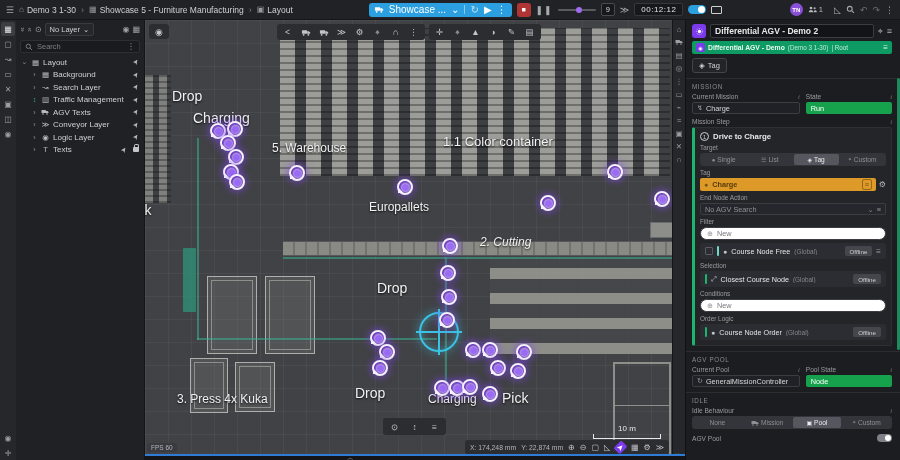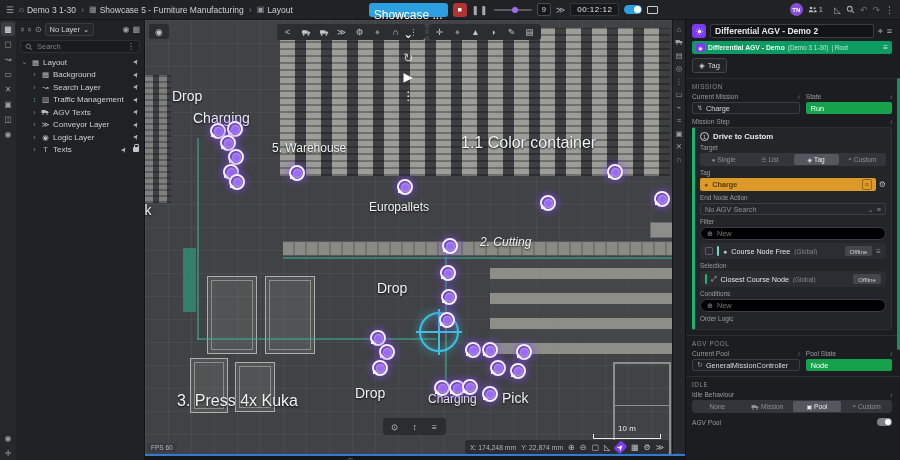--- a/index.html
+++ b/index.html
@@ -8,21 +8,21 @@
 
   
   .topbar{position:absolute;left:0;top:0;width:900px;height:20px;background:#212226;display:flex;align-items:center;gap:6px;padding:0 6px;border-bottom:1px solid #141518;z-index:50;}
   .tb-left,.tb-center,.tb-right{display:flex;align-items:center;gap:5px;white-space:nowrap;}
   .tb-left{flex:0 0 auto}
   .tb-center{flex:0 0 auto;margin-left:70px;}
   .tb-right{margin-left:auto}
   .crumb{color:#cfd0d4;font-size:8.5px;display:flex;align-items:center;gap:3px;}
   .crumb .ico{color:#9a9ba0;font-size:8px;}
   .crumb-sep{color:#7a7b80;font-size:9px;}
-  .sim-pill{display:flex;align-items:center;gap:5px;background:#2b9fe0;border-radius:3px;height:14px;padding:0 5px;color:#fff;font-size:12px;flex-direction:column;}
+  .sim-pill{display:flex;align-items:center;gap:5px;background:#2b9fe0;border-radius:3px;height:14px;padding:0 5px;color:#fff;font-size:10px;}
   .sim-pill .divline{width:1px;height:9px;background:rgba(255,255,255,.45);}
   .btn-stop{width:14px;height:14px;background:#b03434;border-radius:3px;color:#fff;display:flex;align-items:center;justify-content:center;font-size:7px;}
   .tb-ico{color:#a8a9ae;font-size:9px;}
   .slider{position:relative;width:38px;height:2px;background:#5a5b60;border-radius:2px;}
   .slider .thumb{position:absolute;left:55%;top:50%;width:6px;height:6px;margin:-3px;border-radius:50%;background:#a16bf0;}
   .speedbox{border:1px solid #4a4b50;background:#17181b;border-radius:2px;font-size:7.5px;padding:1px 4px;color:#d6d7da;}
   .timebox{border:1px solid #37383d;background:#17181b;border-radius:2px;font-size:8px;padding:1px 6px;color:#e2e3e6;letter-spacing:.5px;}
   .toggle{position:relative;width:18px;height:9px;border-radius:5px;background:#2b9fe0;}
   .toggle .knob{position:absolute;right:1px;top:1px;width:7px;height:7px;border-radius:50%;background:#fff;}
   .screen-ico{width:11px;height:8px;border:1px solid #cfd0d4;border-radius:1px;}
@@ -131,21 +131,21 @@
   .seg-btn .s-ico{font-size:6px;}
   .seg-btn.sel{background:#55565e;color:#eceded;}
   .orange-row{display:flex;align-items:center;gap:3px;}
   .orange-sel{flex:1;height:13px;background:#dd9a28;border-radius:2px;display:flex;align-items:center;gap:4px;padding:0 4px;}
   .orange-sel .o-ico{color:rgba(40,28,0,.55);font-size:7px;}
   .orange-sel .o-txt{color:rgba(45,30,0,.78);font-size:7.3px;font-weight:bold;flex:1;}
   .orange-sel .o-menu{border:1px solid rgba(40,28,0,.4);border-radius:2px;color:rgba(40,28,0,.6);font-size:7px;padding:0 2px;line-height:9px;}
   .gear-out{color:#b4b5ba;font-size:8px;}
   .selectbox{height:12px;border:1px solid #3c3d42;border-radius:2px;background:#26272c;display:flex;align-items:center;gap:3px;padding:0 4px;color:#8f9095;font-size:7.3px;}
   .selectbox .grow{flex:1;overflow:hidden;white-space:nowrap;}
-  .pill-input{height:13px;border:1px solid #3c3d42;border-radius:7px;background:#000000;display:flex;align-items:center;gap:4px;padding:0 6px;}
+  .pill-input{height:13px;border:1px solid #3c3d42;border-radius:7px;background:#ffffff;display:flex;align-items:center;gap:4px;padding:0 6px;}
   .pill-input .p-ico{color:#8f9095;font-size:7px;}
   .pill-input .p-ph{color:#77787d;font-size:7.3px;}
   .nodecard{background:#2c2d32;border-radius:3px;display:flex;align-items:center;gap:4px;padding:3px 5px;min-height:16px;}
   .nodecard .cbox{width:8px;height:8px;border:1px solid #5a5b60;border-radius:1px;flex:0 0 auto;}
   .nodecard .vbar{width:2px;align-self:stretch;border-radius:1px;flex:0 0 auto;}
   .vbar.teal{background:#6fd8c3;}
   .vbar.green{background:#1db470;}
   .nodecard .n-ico{color:#c4c5ca;font-size:7px;}
   .nodecard .n-name{color:#e3e4e7;font-size:7.2px;white-space:nowrap;}
   .nodecard .n-scope{color:#85868b;font-size:6.4px;flex:1;white-space:nowrap;overflow:hidden;}
@@ -348,26 +348,26 @@
     <div class="route" style="left:52px;top:118px;width:1.5px;height:202px;"></div>
     <div class="route" style="left:52px;top:318px;width:240px;height:1.5px;"></div>
     <div class="route" style="left:138px;top:237px;width:389px;height:1.5px;"></div>
     <div class="route" style="left:300px;top:237px;width:1.5px;height:140px;"></div>
 
     <div>
         <div class="map-label" style="left: 27px; top: 68px; font-size: 14px;">Drop</div>
         <div class="map-label" style="left: 48px; top: 90px; font-size: 14px;">Charging</div>
         <div class="map-label" style="left: -20px; top: 182px; font-size: 14px;">Pick</div>
         <div class="map-label" style="left: 127px; top: 121px; font-size: 12px;">5. Warehouse</div>
-        <div class="map-label" style="left: 316px; top: 114px; font-size: 16px;">1.1 Color container</div>
+        <div class="map-label" style="left: 298px; top: 114px; font-size: 13px;">1.1 Color container</div>
         <div class="map-label" style="left: 224px; top: 180px; font-size: 12px;">Europallets</div>
         <div class="map-label" style="left: 335px; top: 215px; font-size: 12px; font-style: italic;">2. Cutting</div>
         <div class="map-label" style="left: 232px; top: 260px; font-size: 14px;">Drop</div>
         <div class="map-label" style="left: 210px; top: 365px; font-size: 14px;">Drop</div>
-        <div class="map-label" style="left: 32px; top: 372px; font-size: 16px;">3. Press 4x Kuka</div>
+        <div class="map-label" style="left: 32px; top: 372px; font-size: 12px;">3. Press 4x Kuka</div>
         <div class="map-label" style="left: 283px; top: 372px; font-size: 12px;">Charging</div>
         <div class="map-label" style="left: 357px; top: 370px; font-size: 14px;">Pick</div>
       </div>
     <div class="target" style="left:274px;top:292px;"></div>
     <div>
         <div class="agv-marker" style="left: 73px; top: 111px;">
           <i></i>
         </div>
         <div class="agv-marker" style="left: 90px; top: 109px;">
           <i></i>
@@ -578,21 +578,21 @@
       <div class="badge-green">Run</div>
     </div>
 
     <div class="steplabel">
         <span>Mission Step</span>
         <span class="info-i">i</span>
       </div>
     <div class="stepcard">
       <div class="step-title">
         <span class="num-circ">1</span>
-        <span>Drive to Custom</span>
+        <span>Drive to Charge</span>
       </div>
       <div class="sub-lbl">Target</div>
       <div class="segmented">
         <span class="seg-btn">
             <span class="s-ico">●</span>
             <span>Single</span>
           </span>
         <span class="seg-btn">
             <span class="s-ico">☰</span>
             <span>List</span>
@@ -642,20 +642,27 @@
         <span class="n-name">Closest Course Node</span>
         <span class="n-scope">(Global)</span>
         <span class="offline-chip">Offline</span>
       </div>
       <div class="sub-lbl">Conditions</div>
       <div class="pill-input">
         <span class="p-ico">⊕</span>
         <span class="p-ph">New</span>
       </div>
       <div class="sub-lbl">Order Logic</div>
+      <div class="nodecard">
+        <span class="vbar green"></span>
+        <span class="n-ico">●</span>
+        <span class="n-name">Course Node Order</span>
+        <span class="n-scope">(Global)</span>
+        <span class="offline-chip">Offline</span>
+      </div>
     </div>
 
     <div class="divider"></div>
     <div class="sect">AGV POOL</div>
     <div class="grid2">
       <div class="lblrow">
           <span>Current Pool</span>
           <span class="info-i">i</span>
         </div>
       <div class="lblrow">

